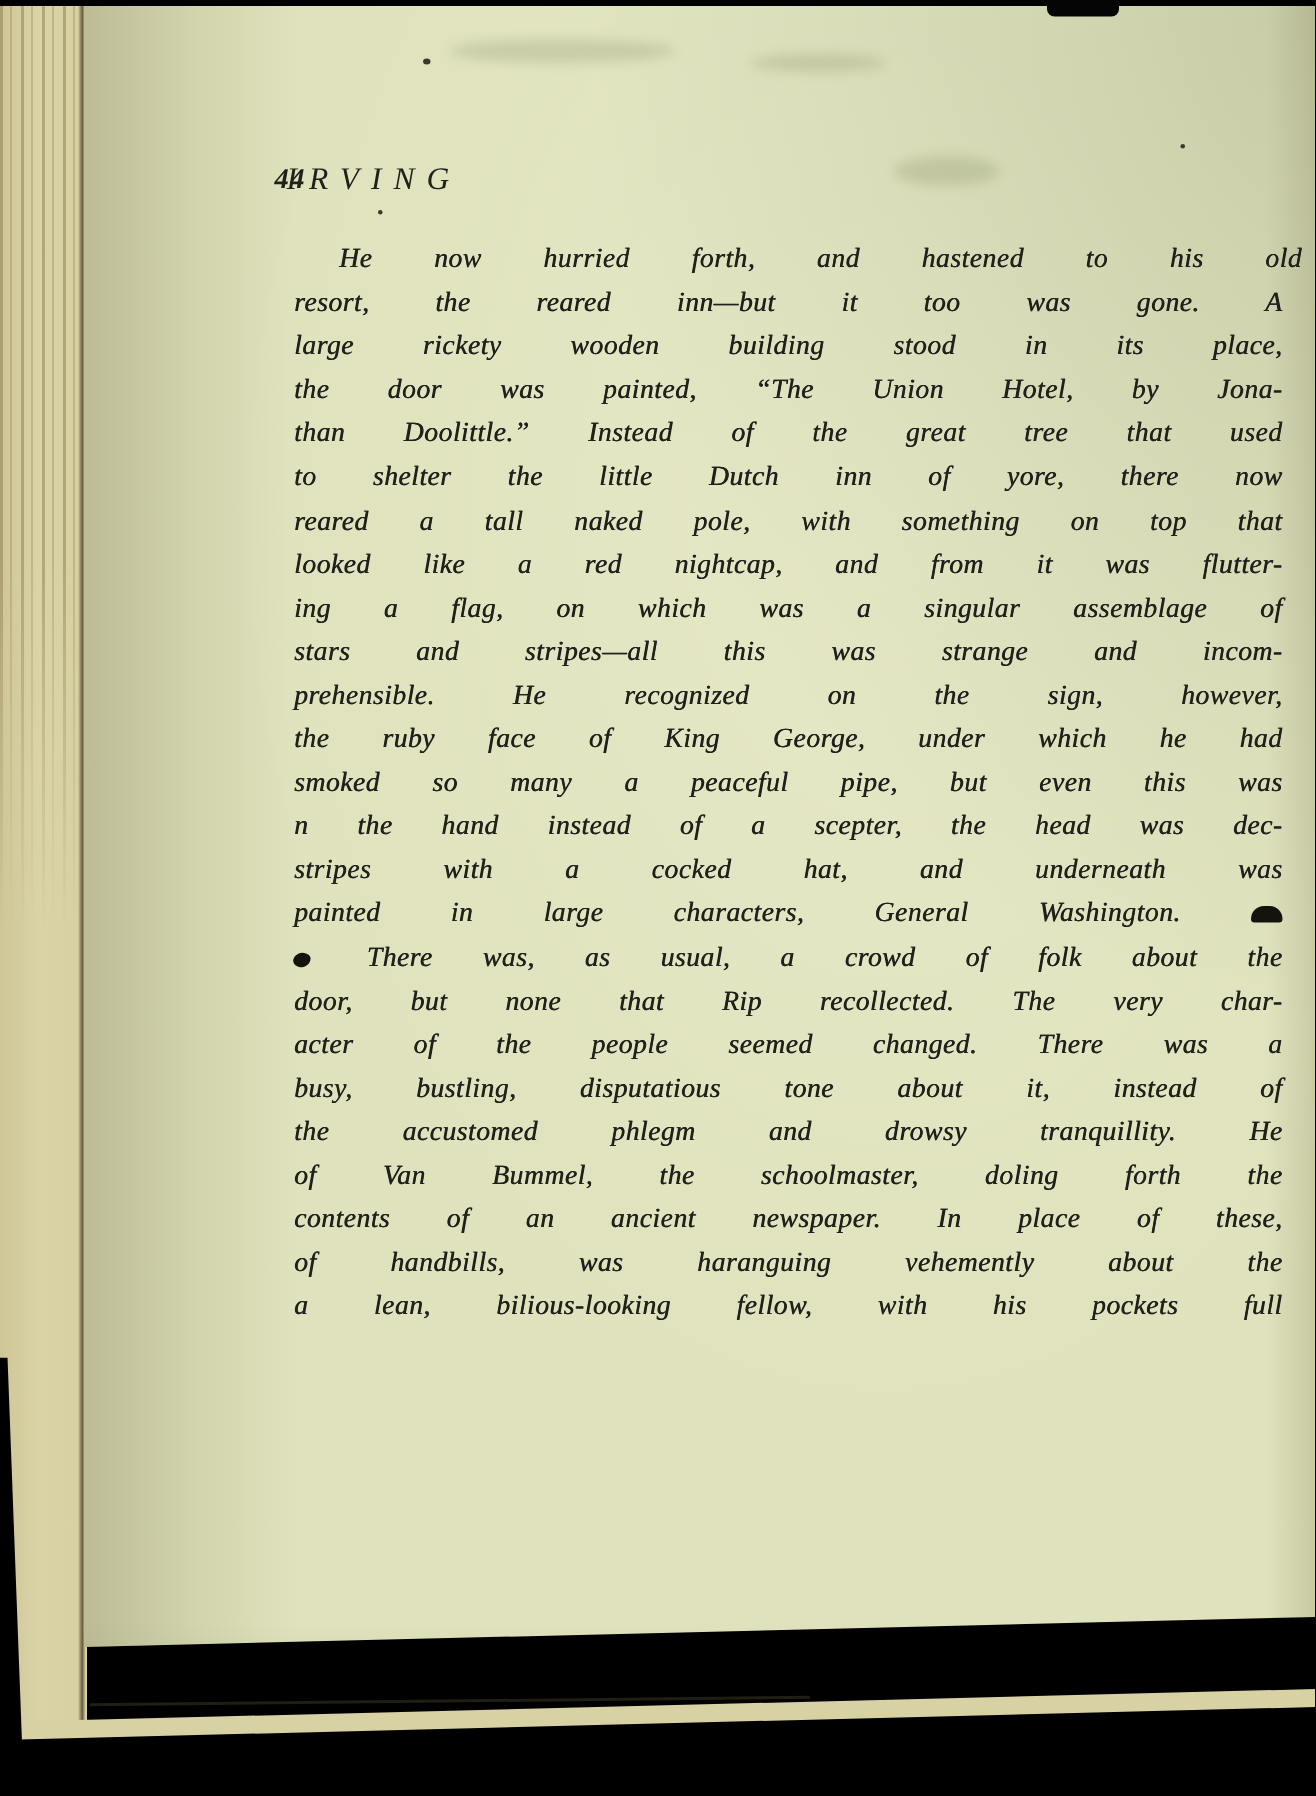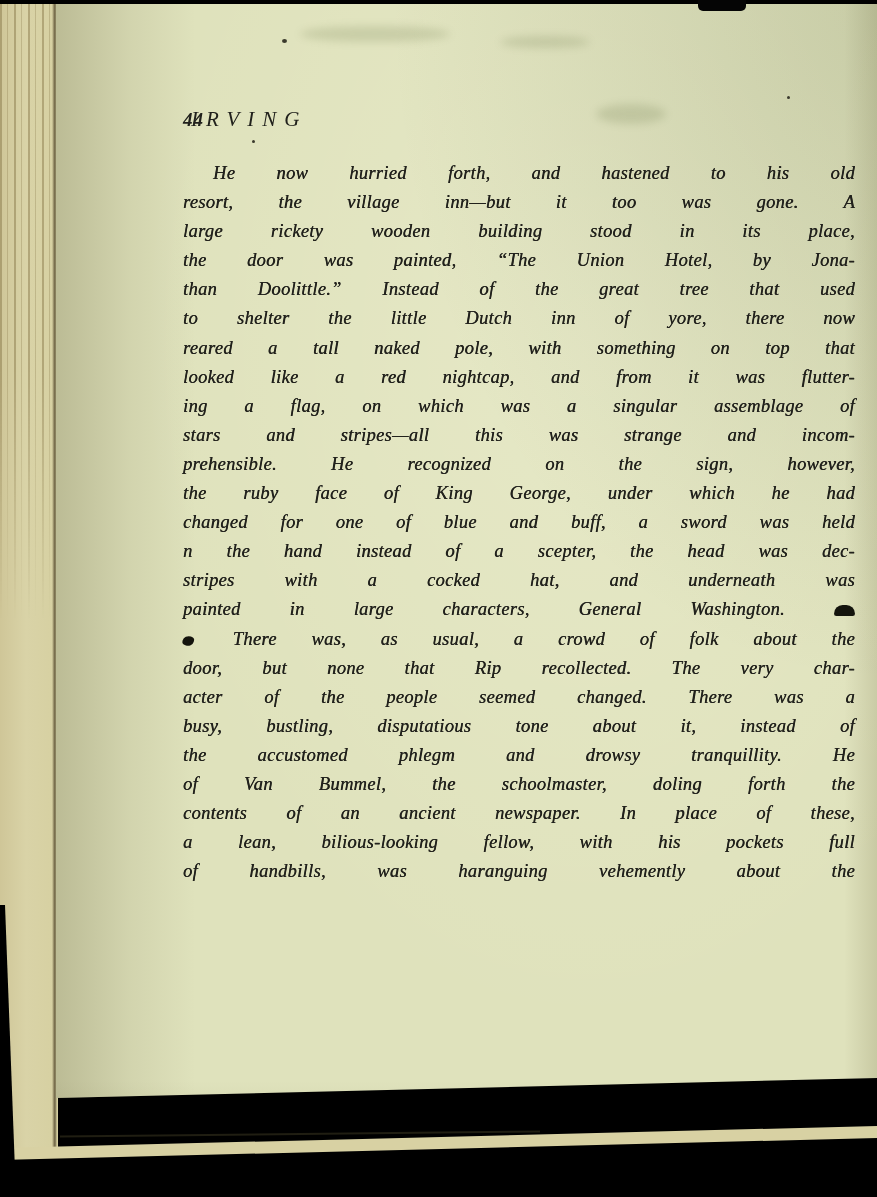--- a/index.html
+++ b/index.html
@@ -83,20 +83,21 @@
   .text-block{
     position:absolute;left:183px;top:159px;width:672px;
     color:var(--ink);font-size:18.5px;
     text-shadow:0.3px 0 0 currentColor;
     letter-spacing:0.3px;
   }
   .line{
     height:29.1px;line-height:29.1px;
     text-align:justify;text-align-last:justify;
     white-space:normal;
+    margin-left:13px;
   }
   .line.indent{padding-left:30px;width:642px;}
   
   .ink-blot-end{
     display:inline-block;width:21px;height:11px;
     background:#14140d;border-radius:11px 11px 3px 3px;
     vertical-align:baseline;transform:translateY(1px);
   }
   .ink-blot-start{
     display:inline-block;width:11px;height:10px;
@@ -130,50 +131,50 @@
   <div class="smudge m3"></div>
   <div class="speck s1"></div>
   <div class="speck s2"></div>
   <div class="speck s3"></div>
 
   <div class="page-number">44</div>
   <div class="running-head">IRVING</div>
 
   <div class="text-block">
     <div class="line indent">He now hurried forth, and hastened to his old</div>
-    <div class="line">resort, the village inn—but it too was gone. A</div>
+    <div class="line">resort, the reared inn—but it too was gone. A</div>
     <div class="line">large rickety wooden building stood in its place,</div>
     <div class="line">the door was painted, “The Union Hotel, by Jona-</div>
     <div class="line">than Doolittle.” Instead of the great tree that used</div>
     <div class="line">to shelter the little Dutch inn of yore, there now</div>
     <div class="line">reared a tall naked pole, with something on top that</div>
     <div class="line">looked like a red nightcap, and from it was flutter-</div>
     <div class="line">ing a flag, on which was a singular assemblage of</div>
     <div class="line">stars and stripes—all this was strange and incom-</div>
     <div class="line">prehensible. He recognized on the sign, however,</div>
     <div class="line">the ruby face of King George, under which he had</div>
-    <div class="line">changed for one of blue and buff, a sword was held</div>
+    <div class="line">smoked so many a peaceful pipe, but even this was</div>
     <div class="line">n the hand instead of a scepter, the head was dec-</div>
     <div class="line">stripes with a cocked hat, and underneath was</div>
     <div class="line">
       <span>painted in large characters, General Washington.</span>
       <span class="ink-blot-end"></span>
     </div>
     <div class="line">
       <span class="ink-blot-start"></span>
       <span>There was, as usual, a crowd of folk about the</span>
     </div>
     <div class="line">door, but none that Rip recollected. The very char-</div>
     <div class="line">acter of the people seemed changed. There was a</div>
     <div class="line">busy, bustling, disputatious tone about it, instead of</div>
     <div class="line">the accustomed phlegm and drowsy tranquillity. He</div>
     <div class="line">of Van Bummel, the schoolmaster, doling forth the</div>
     <div class="line">contents of an ancient newspaper. In place of these,</div>
+    <div class="line">of handbills, was haranguing vehemently about the</div>
     <div class="line">a lean, bilious-looking fellow, with his pockets full</div>
-    <div class="line">of handbills, was haranguing vehemently about the</div>
   </div>
 
   <div class="bottom-stack"></div>
   <div class="bottom-stack-line"></div>
   <div class="bottom-black"></div>
   <div class="left-black-sliver"></div>
   <div class="top-border"></div>
   <div class="top-notch"></div>
 
 </div>

